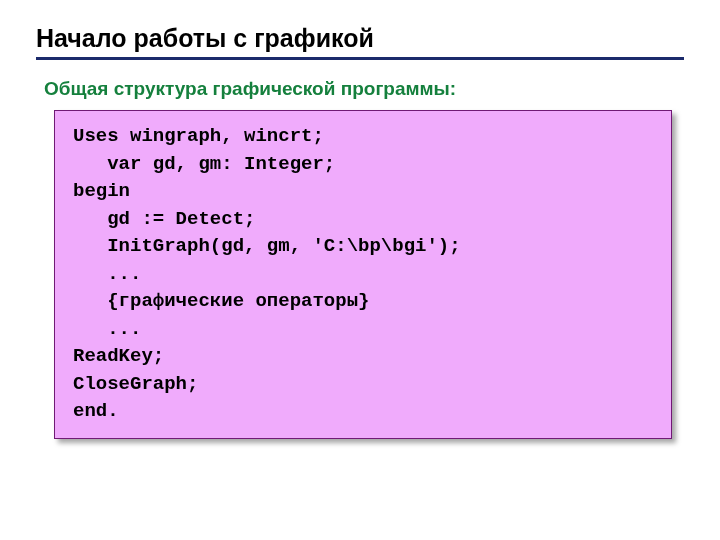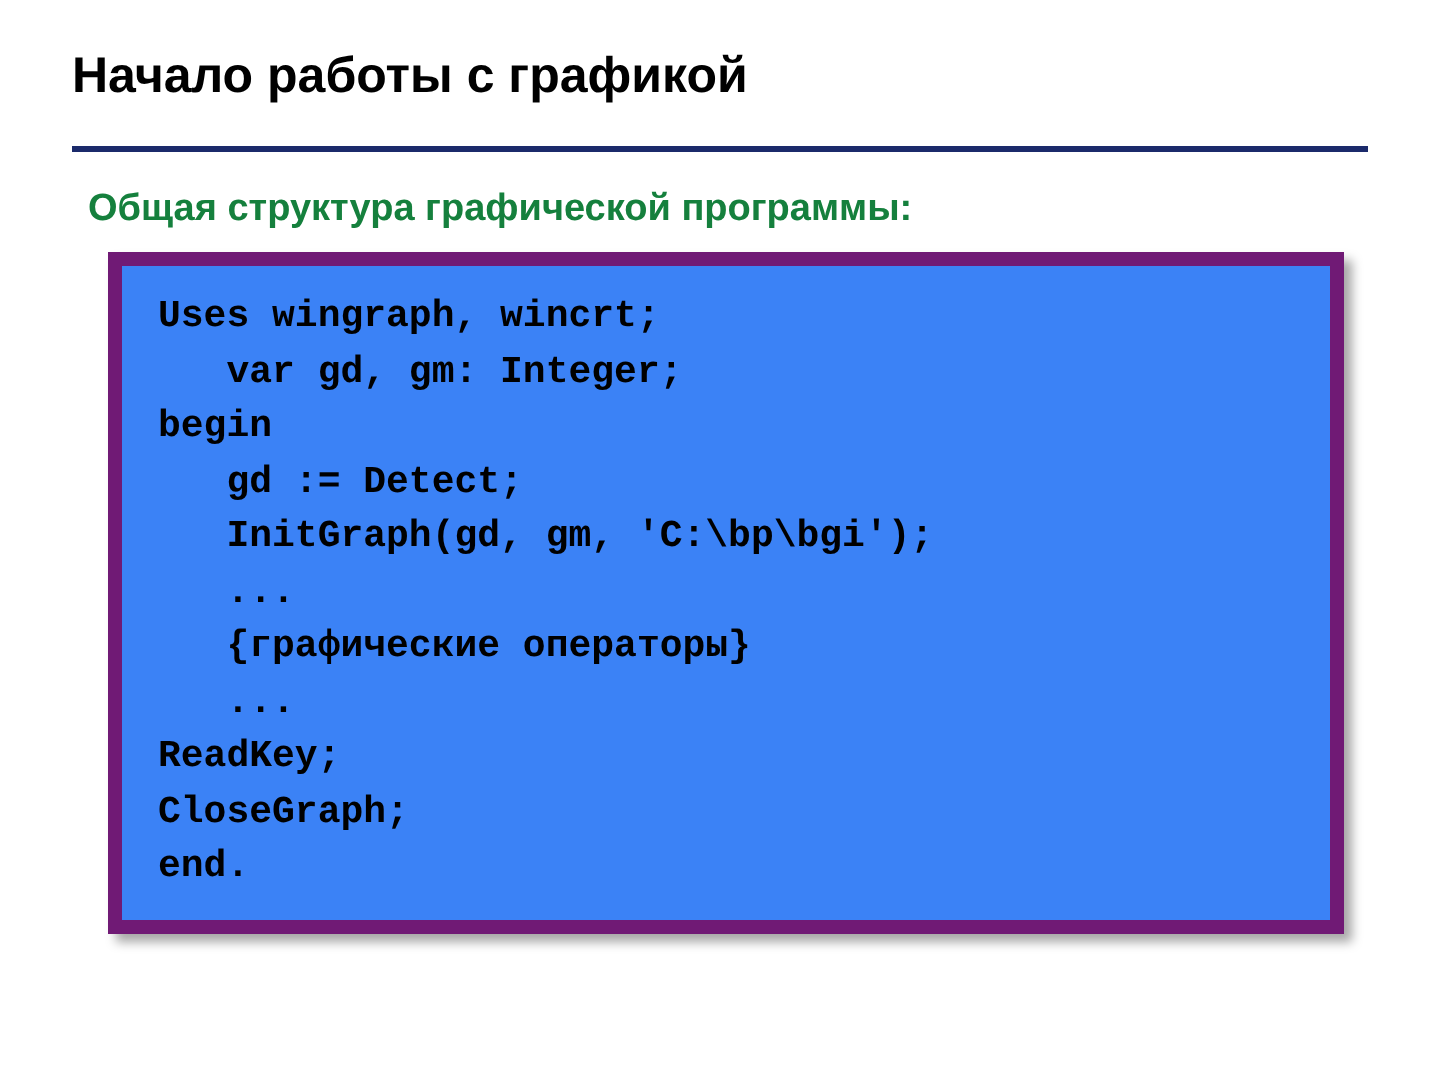--- a/index.html
+++ b/index.html
@@ -8,37 +8,37 @@
     height: 540px;
     background: #fff;
     font-family: Arial, Helvetica, sans-serif;
     padding: 24px 36px;
     color: #000;
   }
   .title {
     font-size: 25px;
     font-weight: bold;
     color: #000;
-    padding-bottom: 20px;
+    padding-bottom: 4px;
   }
   .rule {
     border: none;
     border-top: 3px solid #1b2a6b;
     margin-bottom: 18px;
   }
   .subtitle {
     font-size: 19px;
     font-weight: bold;
     color: #15803d;
     margin-left: 8px;
     margin-bottom: 10px;
   }
   .code-box {
-    background: #3b82f6;
-    border: 7px solid #701a75;
+    background: #f0abfc;
+    border: 1px solid #701a75;
     box-shadow: 4px 4px 5px rgba(0,0,0,0.35);
     padding: 12px 18px 12px 18px;
     margin-left: 18px;
     width: 618px;
   }
   .code-box pre {
     font-family: "Courier New", Courier, monospace;
     font-size: 19px;
     font-weight: bold;
     line-height: 1.45;

